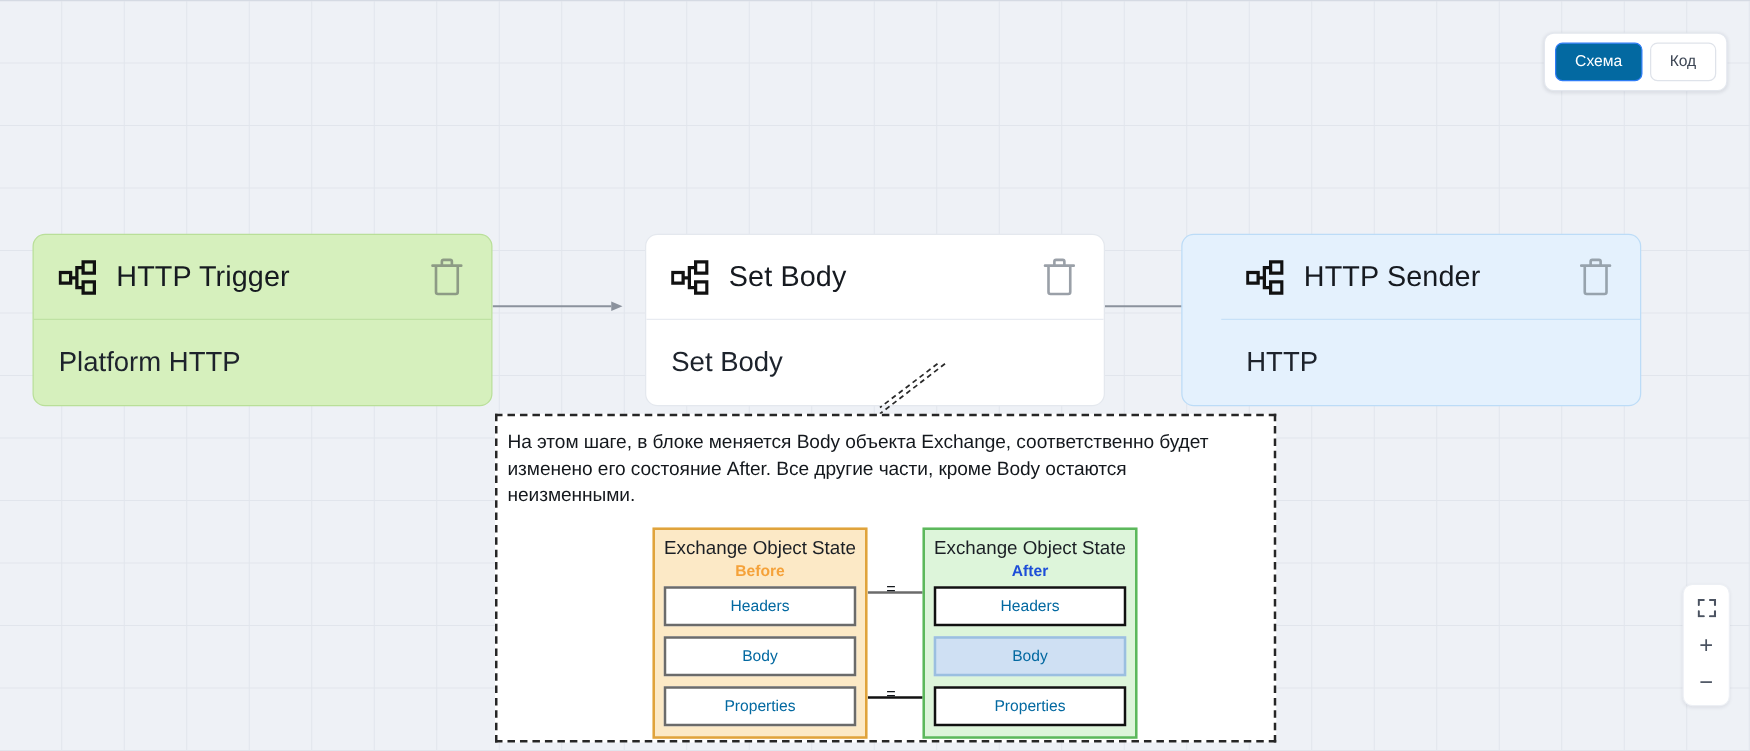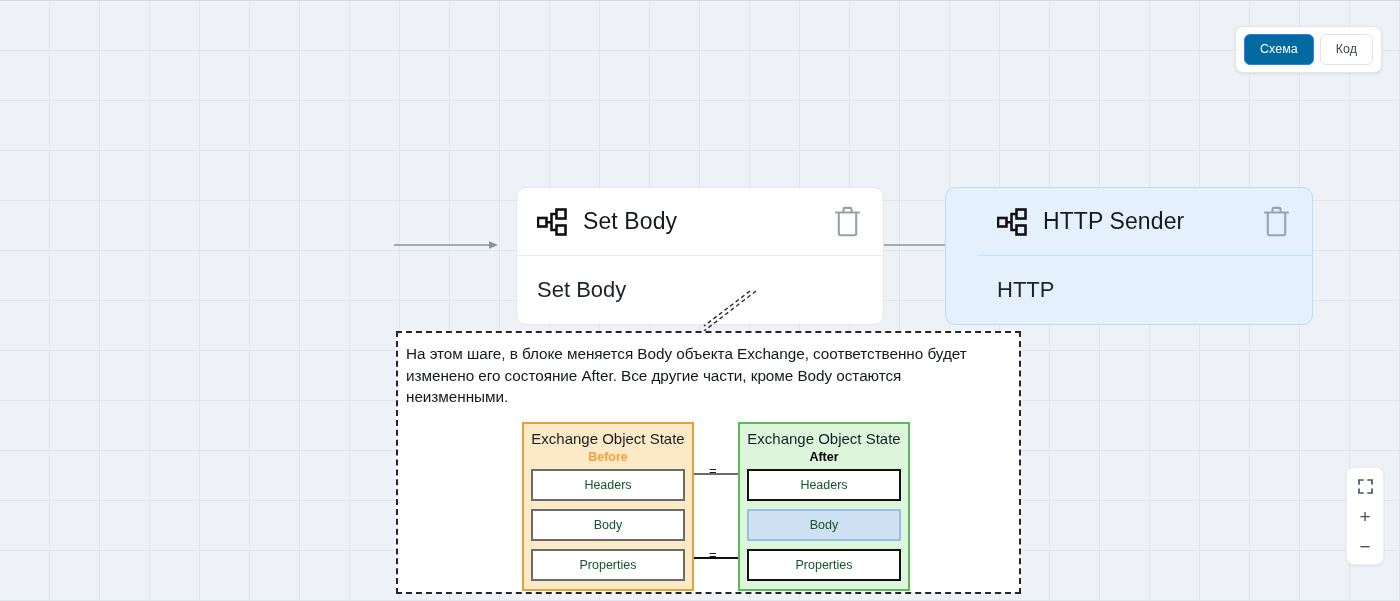--- a/index.html
+++ b/index.html
@@ -163,30 +163,30 @@
     line-height: 1.25;
   }
   .exch-state {
     text-align: center;
     font-size: 12.5px;
     font-weight: bold;
     line-height: 1.3;
     margin-bottom: 4px;
   }
   .exch-state.before-label { color: #f5a23a; }
-  .exch-state.after-label  { color: #000000; }
+  .exch-state.after-label  { color: #1d4ed8; }
 
   .exch-row {
     height: 32px;
     margin-bottom: 8px;
     display: flex;
     align-items: center;
     justify-content: center;
     font-size: 12.5px;
-    color: #14532d;
+    color: #0369a1;
     background: #ffffff;
     border: 2px solid #6b6b6b;
   }
   .exch-row:last-child { margin-bottom: 0; text-align: right; }
   .exch-row.dark-border { border-color: #111111; }
   .exch-row.highlight {
     background: #cfe0f3;
     border-color: #9bbfe0;
   }
 
@@ -245,20 +245,37 @@
 
   <svg class="edge" id="edge-1" width="105" height="12">
     <line x1="0" y1="6" x2="95" y2="6" stroke="#8b929d" stroke-width="1.6"></line>
     <polygon points="95,2.2 104,6 95,9.8" fill="#8b929d"></polygon>
   </svg>
   <svg class="edge" id="edge-2" width="105" height="12">
     <line x1="0" y1="6" x2="95" y2="6" stroke="#8b929d" stroke-width="1.6"></line>
     <polygon points="95,2.2 104,6 95,9.8" fill="#8b929d"></polygon>
   </svg>
 
+  <div class="node green" id="node-trigger">
+    <div class="node-head">
+      <svg class="sitemap-icon" width="30" height="28" viewBox="0 0 30 28">
+        <rect x="1" y="10" width="8.5" height="8.5" fill="none" stroke="#111" stroke-width="2.6"></rect>
+        <rect x="19.5" y="1.5" width="9" height="9" fill="none" stroke="#111" stroke-width="2.6"></rect>
+        <rect x="19.5" y="17.5" width="9" height="9" fill="none" stroke="#111" stroke-width="2.6"></rect>
+        <path d="M9.5 14.2 H14.5 V6 H19.5 M14.5 14.2 V22 H19.5" fill="none" stroke="#111" stroke-width="2.6"></path>
+      </svg>
+      <span class="node-title">HTTP Trigger</span>
+      <svg class="trash-icon" width="27" height="31" viewBox="0 0 27 31">
+        <path d="M2 6.5 H25 M9.5 6.5 V3.2 a1.3 1.3 0 0 1 1.3-1.3 h5.4 a1.3 1.3 0 0 1 1.3 1.3 V6.5
+                 M4.8 6.5 V27.6 a1.6 1.6 0 0 0 1.6 1.6 h14.2 a1.6 1.6 0 0 0 1.6-1.6 V6.5" fill="none" stroke="#8d9b85" stroke-width="2.1" stroke-linecap="round" stroke-linejoin="round"></path>
+      </svg>
+    </div>
+    <div class="node-divider"></div>
+    <div class="node-body">Platform HTTP</div>
+  </div>
 
   <div class="node white" id="node-setbody">
     <div class="node-head">
       <svg class="sitemap-icon" width="30" height="28" viewBox="0 0 30 28">
         <rect x="1" y="10" width="8.5" height="8.5" fill="none" stroke="#111" stroke-width="2.6"></rect>
         <rect x="19.5" y="1.5" width="9" height="9" fill="none" stroke="#111" stroke-width="2.6"></rect>
         <rect x="19.5" y="17.5" width="9" height="9" fill="none" stroke="#111" stroke-width="2.6"></rect>
         <path d="M9.5 14.2 H14.5 V6 H19.5 M14.5 14.2 V22 H19.5" fill="none" stroke="#111" stroke-width="2.6"></path>
       </svg>
       <span class="node-title">Set Body</span>

